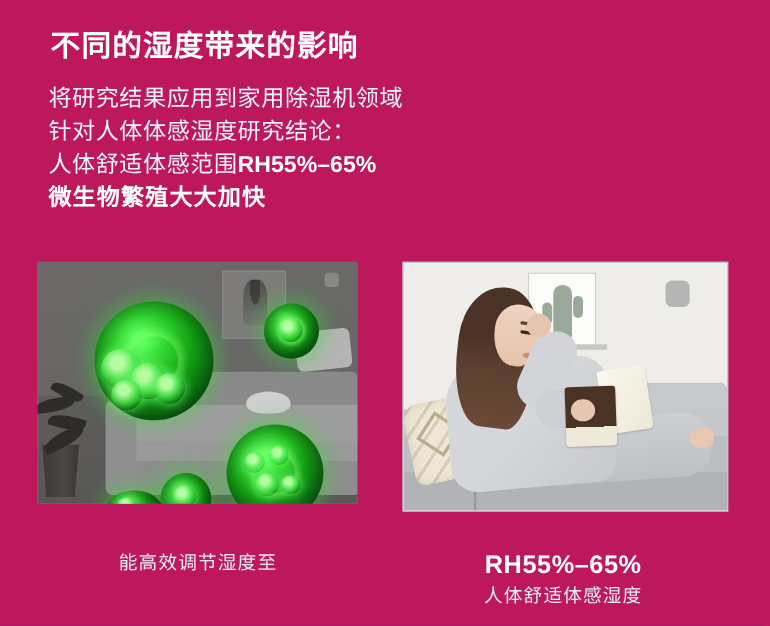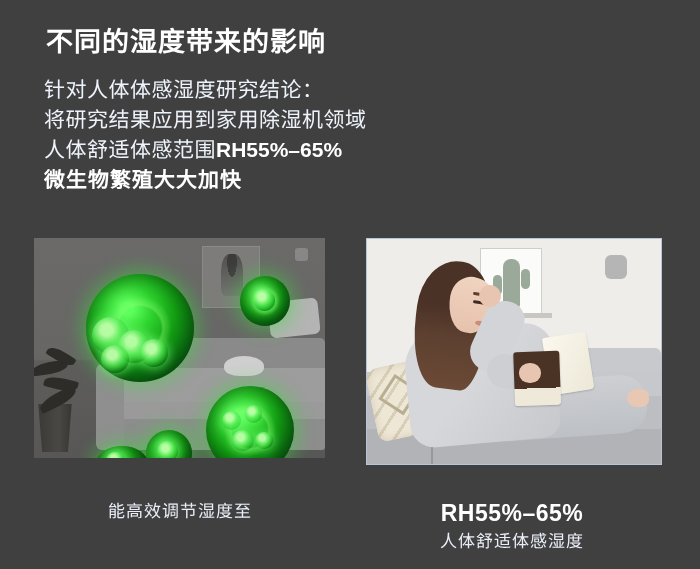--- a/index.html
+++ b/index.html
@@ -8,21 +8,21 @@
     padding: 0;
     background: #0f3faa;
   }
   body {
     font-family: "Liberation Sans", "DejaVu Sans", sans-serif;
   }
   .poster {
     position: relative;
     width: 700px;
     height: 569px;
-    background: #404040;
+    background: #be185d;
     overflow: hidden;
   }
 
   
   .headline {
     position: absolute;
     left: 46px;
     top: 20px;
     font-size: 27px;
     font-weight: 700;
@@ -404,22 +404,22 @@
   }
 </style>
 </head>
 <body>
 
 <div class="poster">
 
   <div class="headline">不同的湿度带来的影响</div>
 
   <div class="copy-block">
+    <div class="copy-line">将研究结果应用到家用除湿机领域</div>
     <div class="copy-line">针对人体体感湿度研究结论：</div>
-    <div class="copy-line">将研究结果应用到家用除湿机领域</div>
     <div class="copy-line bold-tail"><span>人体舒适体感范围</span><b>RH55%–65%</b></div>
     <div class="copy-line strong">微生物繁殖大大加快</div>
   </div>
 
   <div class="panel panel-left">
     <div class="room-dark">
       <div class="wall-art"></div>
       <div class="wall-knob"></div>
       <div class="sofa"></div>
       <div class="sofa-arm"></div>

